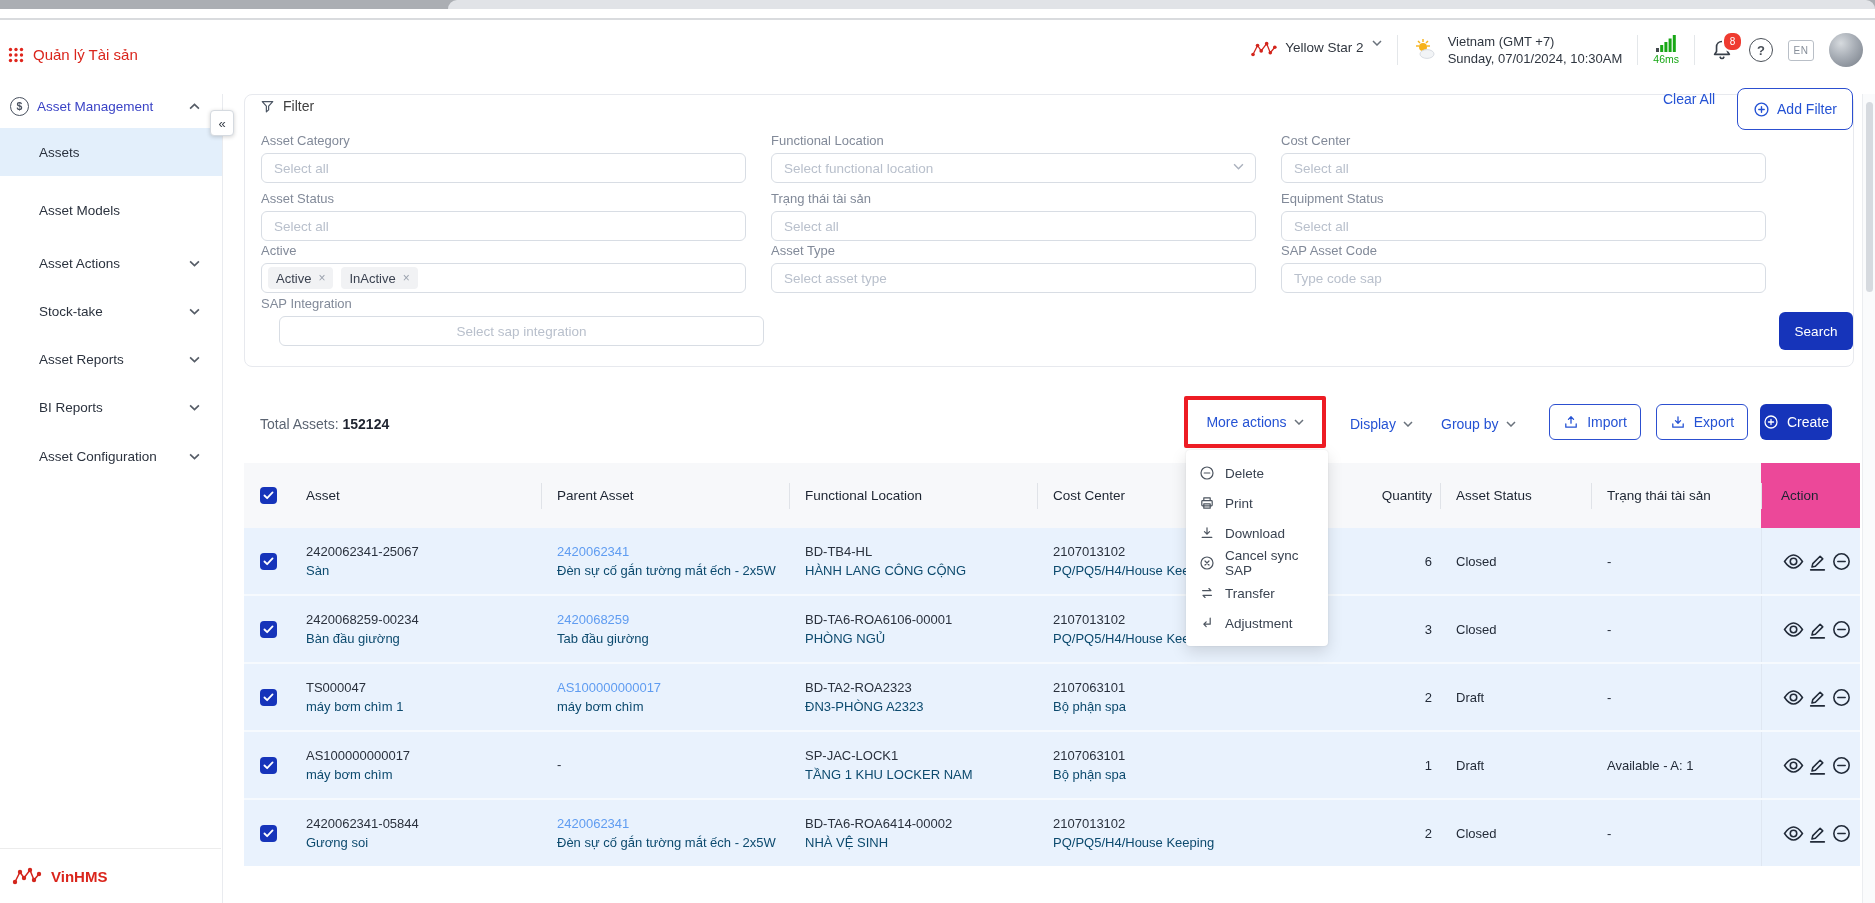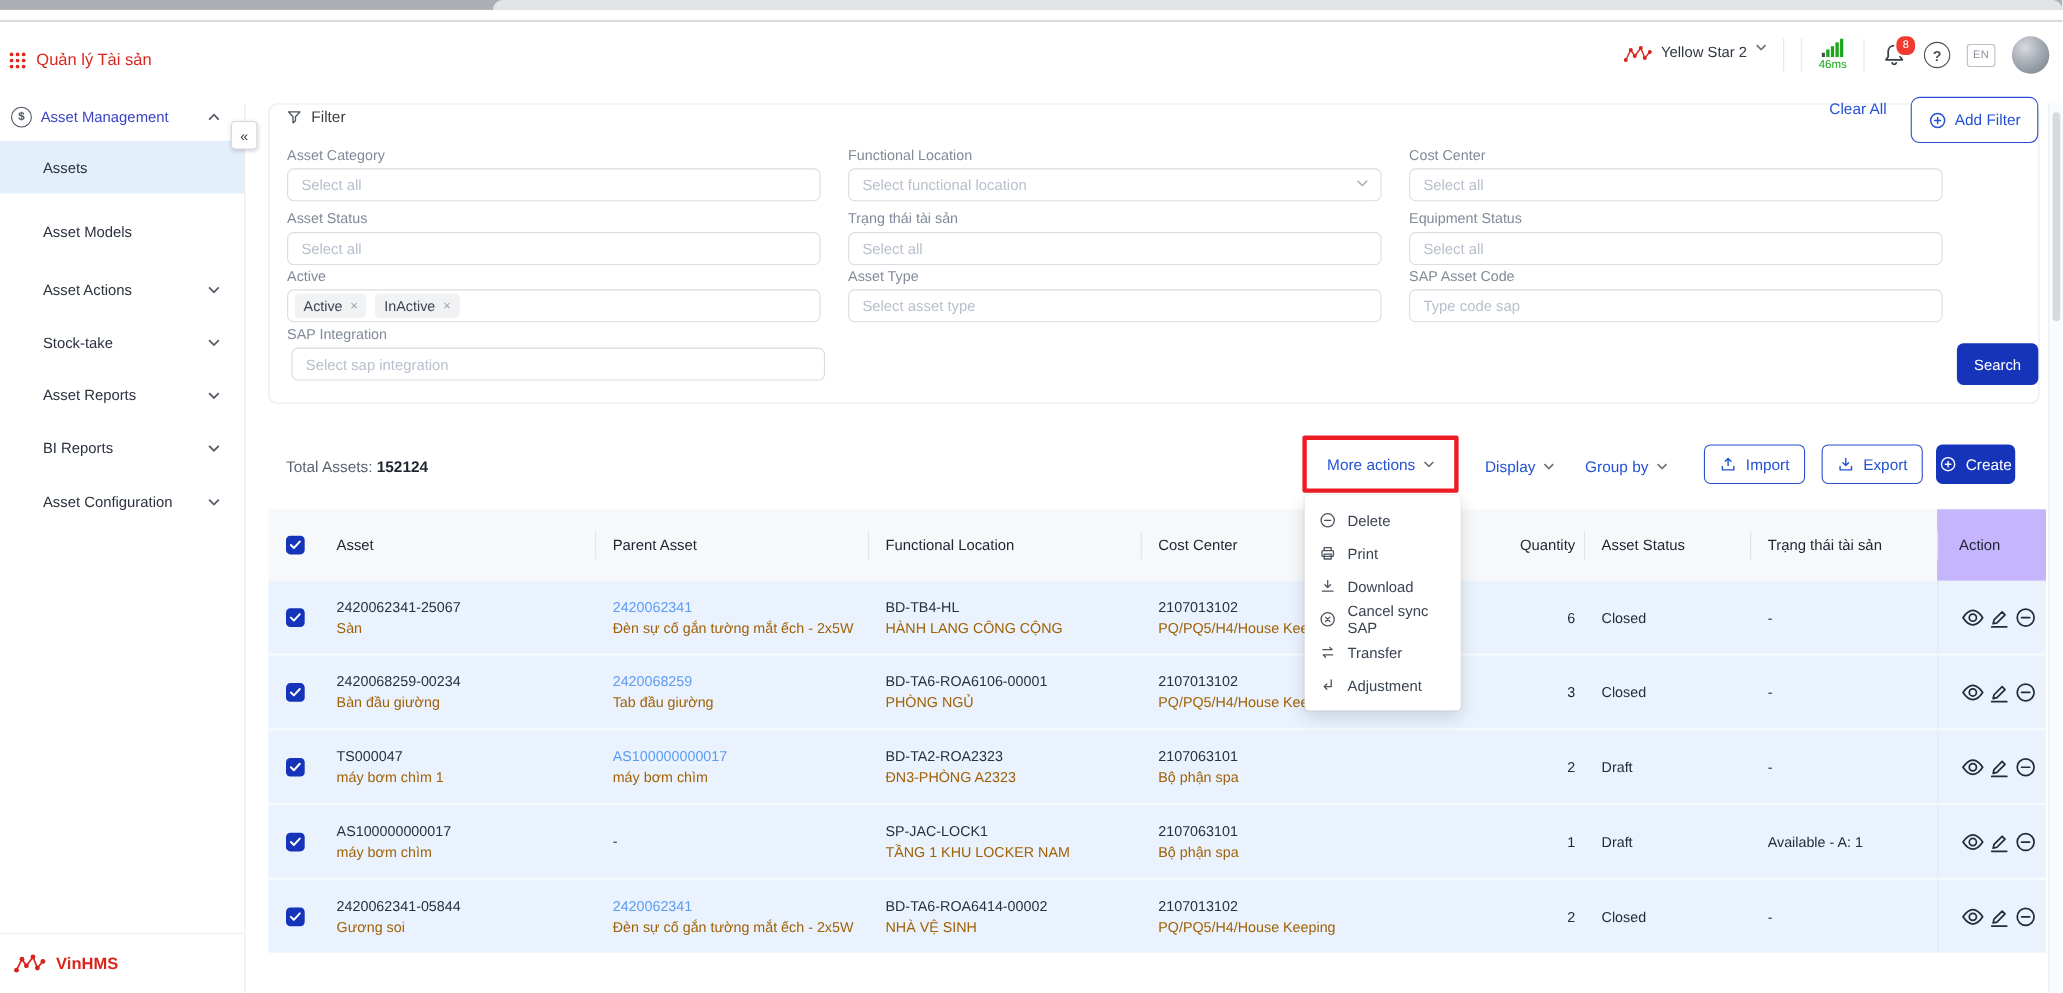--- a/index.html
+++ b/index.html
@@ -81,30 +81,30 @@
   .menu-item{height:30px;display:flex;align-items:center;gap:10px;padding:0 13px;font-size:13.5px;color:#3a4351;cursor:pointer}
   .menu-item .mi{color:#4c545f}
   
   .tgrid{display:grid;grid-template-columns:46px 251px 248px 248px 303px 100px 151px 170px 99px}
   #thead{left:244px;top:463px;width:1616px;height:65px;background:#f7f8fa;align-items:center;
          font-weight:400;font-size:13.5px;color:#1c2431}
   .th{padding-left:16px;position:relative;box-sizing:border-box}
   .th.hdiv::before{content:"";position:absolute;left:0;top:50%;transform:translateY(-50%);width:1px;height:26px;background:#e0e3e8}
   .th-check{padding-left:16px}
   .th-qty{text-align:right;padding-right:8px;padding-left:0}
-  .th-action{background:#c4b5fd;height:65px;display:flex;align-items:center;padding-left:20px}
+  .th-action{background:#ec4899;height:65px;display:flex;align-items:center;padding-left:20px}
   #tbody{left:244px;top:528px;width:1616px}
   .trow{height:66px;background:var(--selected-row-bg,#e9f2fd);align-items:stretch}
   .trow + .trow{border-top:2px solid #f6fafe}
   .td{display:flex;flex-direction:column;justify-content:center;gap:2px;padding-left:16px;font-size:13px;line-height:17px;box-sizing:border-box}
   .td-check{justify-content:center;padding-left:16px}
   .td-qty{padding-left:0;padding-right:8px;align-items:flex-end}
   .td-action{flex-direction:row;align-items:center;gap:3px;padding-left:13px;border-left:1px solid #dfe7f2;color:#222b39}
   .c1{color:#2a313d}
-  .c2{color:#a16207}
+  .c2{color:#0c4a6e}
   .plink{color:var(--soft-link-blue,#5f9cf1);cursor:pointer}
   .checkbox{width:17px;height:17px;border-radius:4px;background:var(--accent-blue,#1634ba);display:flex;
             align-items:center;justify-content:center;cursor:pointer}
   .act-icon{cursor:pointer}
   
   #scrollbar{left:1862px;top:94px;width:13px;bottom:0;background:#fafbfc;border-left:1px solid #ebedf0}
   #scroll-thumb{position:absolute;left:3px;top:8px;width:7px;height:190px;border-radius:4px;background:#d6dadf;cursor:pointer}
 </style>
 </head>
 <body>
@@ -147,20 +147,39 @@
       </svg>
     </span>
     <span>Yellow Star 2</span>
     <span class="chev">
         <svg width="10" height="6" viewBox="0 0 10 6" fill="none" stroke="currentColor" stroke-width="1.5">
           <polyline points="1,1 5,5 9,1"></polyline>
         </svg>
       </span>
   </span>
   <span class="hdivider"></span>
+  <span class="weather">
+    <span>
+      <svg width="26" height="24" viewBox="0 0 26 24">
+        <g stroke="#f6b21b" stroke-width="1.4">
+            <line x1="10" y1="1" x2="10" y2="4"></line>
+            <line x1="3" y1="8" x2="6" y2="8"></line>
+            <line x1="5" y1="3" x2="7" y2="5"></line>
+            <line x1="15" y1="3" x2="13" y2="5"></line>
+            <line x1="17" y1="8" x2="14" y2="8"></line>
+          </g>
+        <circle cx="10" cy="9" r="4" fill="#f6b21b"></circle>
+        <ellipse cx="14" cy="16" rx="7" ry="4.4" fill="#f2f4f6" stroke="#d8dce2" stroke-width="1"></ellipse>
+      </svg>
+    </span>
+    <span class="wtxt">
+      <div>Vietnam (GMT +7)</div>
+      <div>Sunday, 07/01/2024, 10:30AM</div>
+    </span>
+  </span>
   <span class="hdivider"></span>
   <span class="signal">
     <span>
       <svg width="20" height="17" viewBox="0 0 20 17">
         <rect x="0" y="13" width="3" height="4" fill="#43484e"></rect>
         <g fill="currentColor">
             <rect x="4.2" y="10" width="3" height="7"></rect>
             <rect x="8.4" y="7" width="3" height="10"></rect>
             <rect x="12.6" y="3.5" width="3" height="13.5"></rect>
             <rect x="16.8" y="0" width="3" height="17"></rect>
@@ -286,21 +305,21 @@
     <span class="chip">
       <span>Active</span>
       <span class="chip-x">×</span>
     </span>
     <span class="chip">
       <span>InActive</span>
       <span class="chip-x">×</span>
     </span>
   </div>
   <span class="f-label" style="left:16px;top:201px">SAP Integration</span>
-  <input class="f-input" style="left: 20px; top: 221px;" placeholder="Select sap integration">
+  <input class="f-input" style="left: 34px; top: 221px; text-align: center;" placeholder="Select sap integration">
 
   <span class="f-label" style="left:526px;top:38px">Functional Location</span>
   <input class="f-input" style="left: 526px; top: 58px;" placeholder="Select functional location">
   <span class="in-chev" style="left:988px;top:68px">
       <svg width="11" height="7" viewBox="0 0 10 6" fill="none" stroke="currentColor" stroke-width="1.3">
         <polyline points="1,1 5,5 9,1"></polyline>
       </svg>
     </span>
   <span class="f-label" style="left:526px;top:96px">Trạng thái tài sản</span>
   <input class="f-input" style="left: 526px; top: 116px;" placeholder="Select all">

